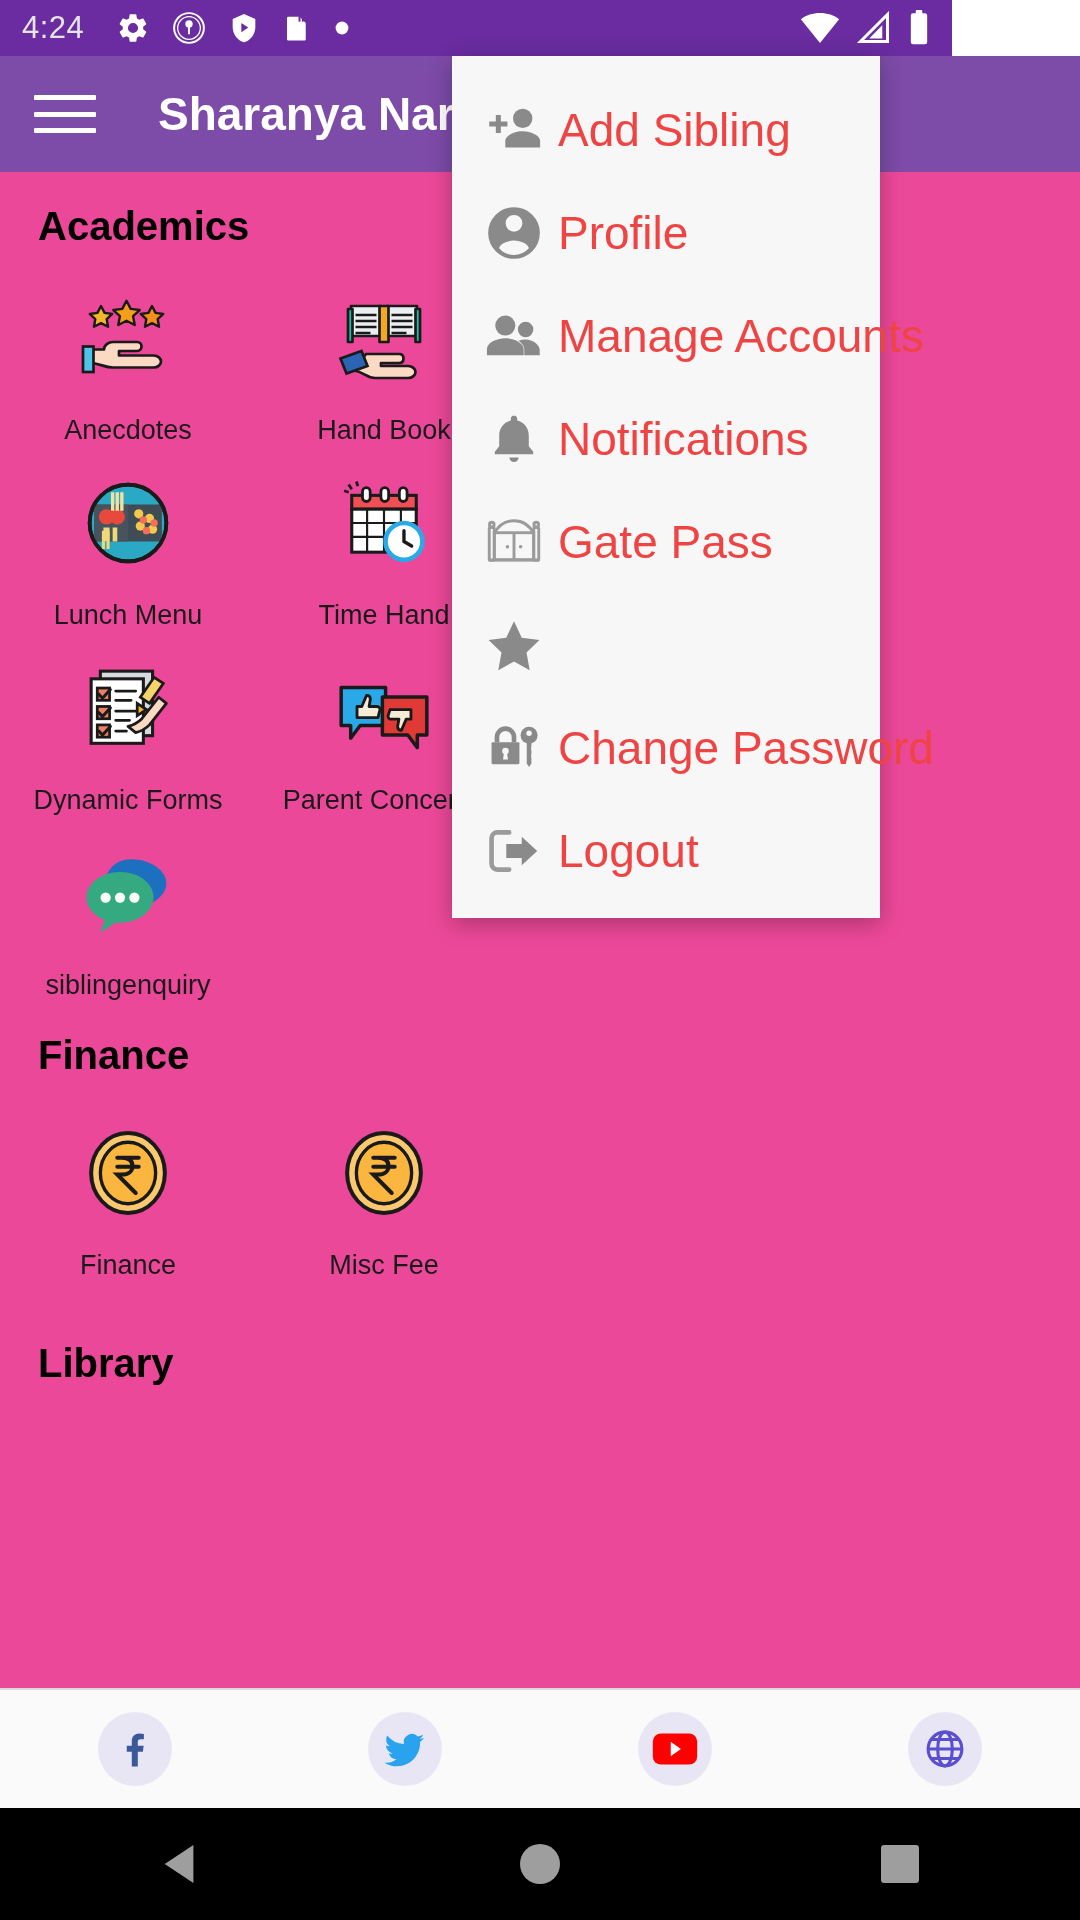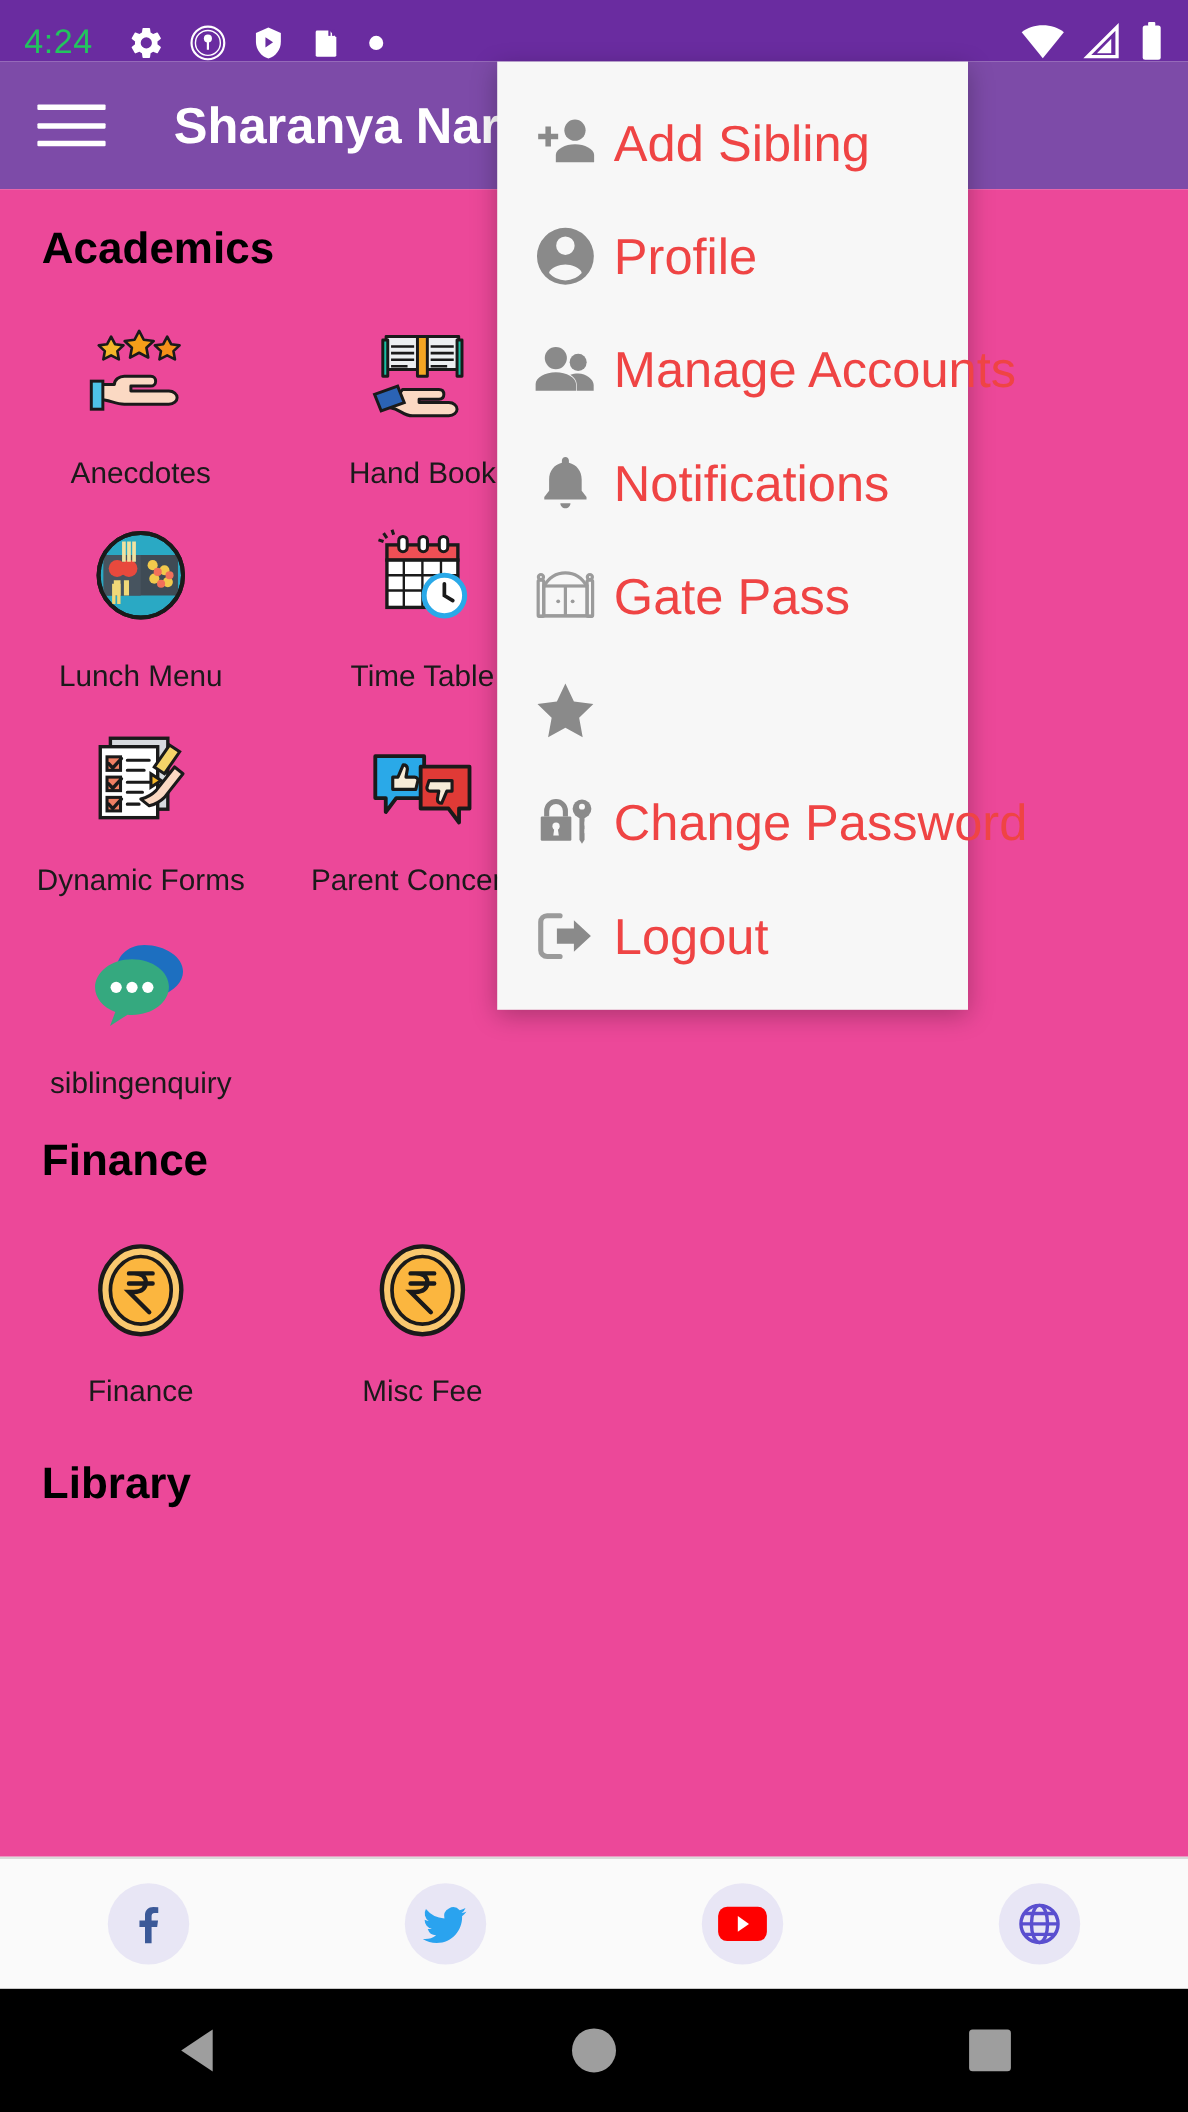--- a/index.html
+++ b/index.html
@@ -6,25 +6,25 @@
   html, body { width:1080px; height:1920px; }
   body {
     font-family: "Liberation Sans", sans-serif;
     background:#ffffff;
     overflow:hidden;
     position:relative;
   }
 
   
   #status-bar {
-    position:absolute; top:0; left:0; width:1080px; height:56px;
+    position:absolute; top:0; left:0; width:952px; height:56px;
     background:#6a2ca0;
-    display:flex; align-items:flex-end;
+    display:flex; align-items:center;
     padding:0 22px;
-    color:#22c55e;
+    color:#e5e5e5;
   }
   #status-time { font-size:31px; font-weight:400; letter-spacing:0.5px; }
   .status-icons-left { display:flex; align-items:center; gap:22px; margin-left:32px; }
   .status-icons-right { display:flex; align-items:center; gap:16px; margin-left:auto; }
   .sicon { display:block; }
 
   
   #app-bar {
     position:absolute; top:56px; left:0; width:1080px; height:116px;
     background:#7d4ba8;
@@ -66,21 +66,21 @@
   .grid-cell .tile-label {
     font-size:27px; color:#1a1a1a; margin-top:18px;
     white-space:nowrap; overflow:hidden; text-overflow:ellipsis;
     max-width:250px; text-align:center;
   }
   #academics-grid { margin-top:44px; }
   #academics-grid .grid-row { margin-bottom:32px; }
   #finance-title { margin-top:30px; }
   #finance-grid { margin-top:50px; }
   #finance-grid .grid-cell { width:256px; }
-  #library-title { margin-top:46px; }
+  #library-title { margin-top:60px; }
 
   
   #social-bar {
     position:absolute; left:0; bottom:0; width:1080px; height:120px;
     background:#fafafa;
     border-top:2px solid #dadada;
     display:flex; align-items:center;
   }
   .social-cell { flex:1; display:flex; justify-content:center; cursor:pointer; }
   .social-circle {
@@ -256,21 +256,21 @@
               </g>
             <g fill="#ffffff" stroke="#1a1a1a" stroke-width="1.8">
                 <rect x="15" y="5" width="5" height="9" rx="2.5"></rect>
                 <rect x="27" y="5" width="5" height="9" rx="2.5"></rect>
                 <rect x="39" y="5" width="5" height="9" rx="2.5"></rect>
               </g>
             <circle cx="42" cy="40" r="12" fill="#ffffff" stroke="#2aa9e8" stroke-width="3"></circle>
             <path d="M42 33v7l5 3" stroke="#1a1a1a" stroke-width="2.2" fill="none" stroke-linecap="round"></path>
           </svg>
         </div>
-        <div class="tile-label">Time Table</div>
+        <div class="tile-label">Time Hand</div>
       </div>
     </div>
 
     <div class="grid-row">
       <div class="grid-cell">
         <div class="tile-icon">
           <svg width="96" height="86" viewBox="0 0 60 56">
             <rect x="12" y="4" width="34" height="42" fill="#d7dade" stroke="#1a1a1a" stroke-width="2"></rect>
             <rect x="6" y="9" width="34" height="42" fill="#ffffff" stroke="#1a1a1a" stroke-width="2"></rect>
             <g fill="#ef7f63" stroke="#1a1a1a" stroke-width="1.8">

